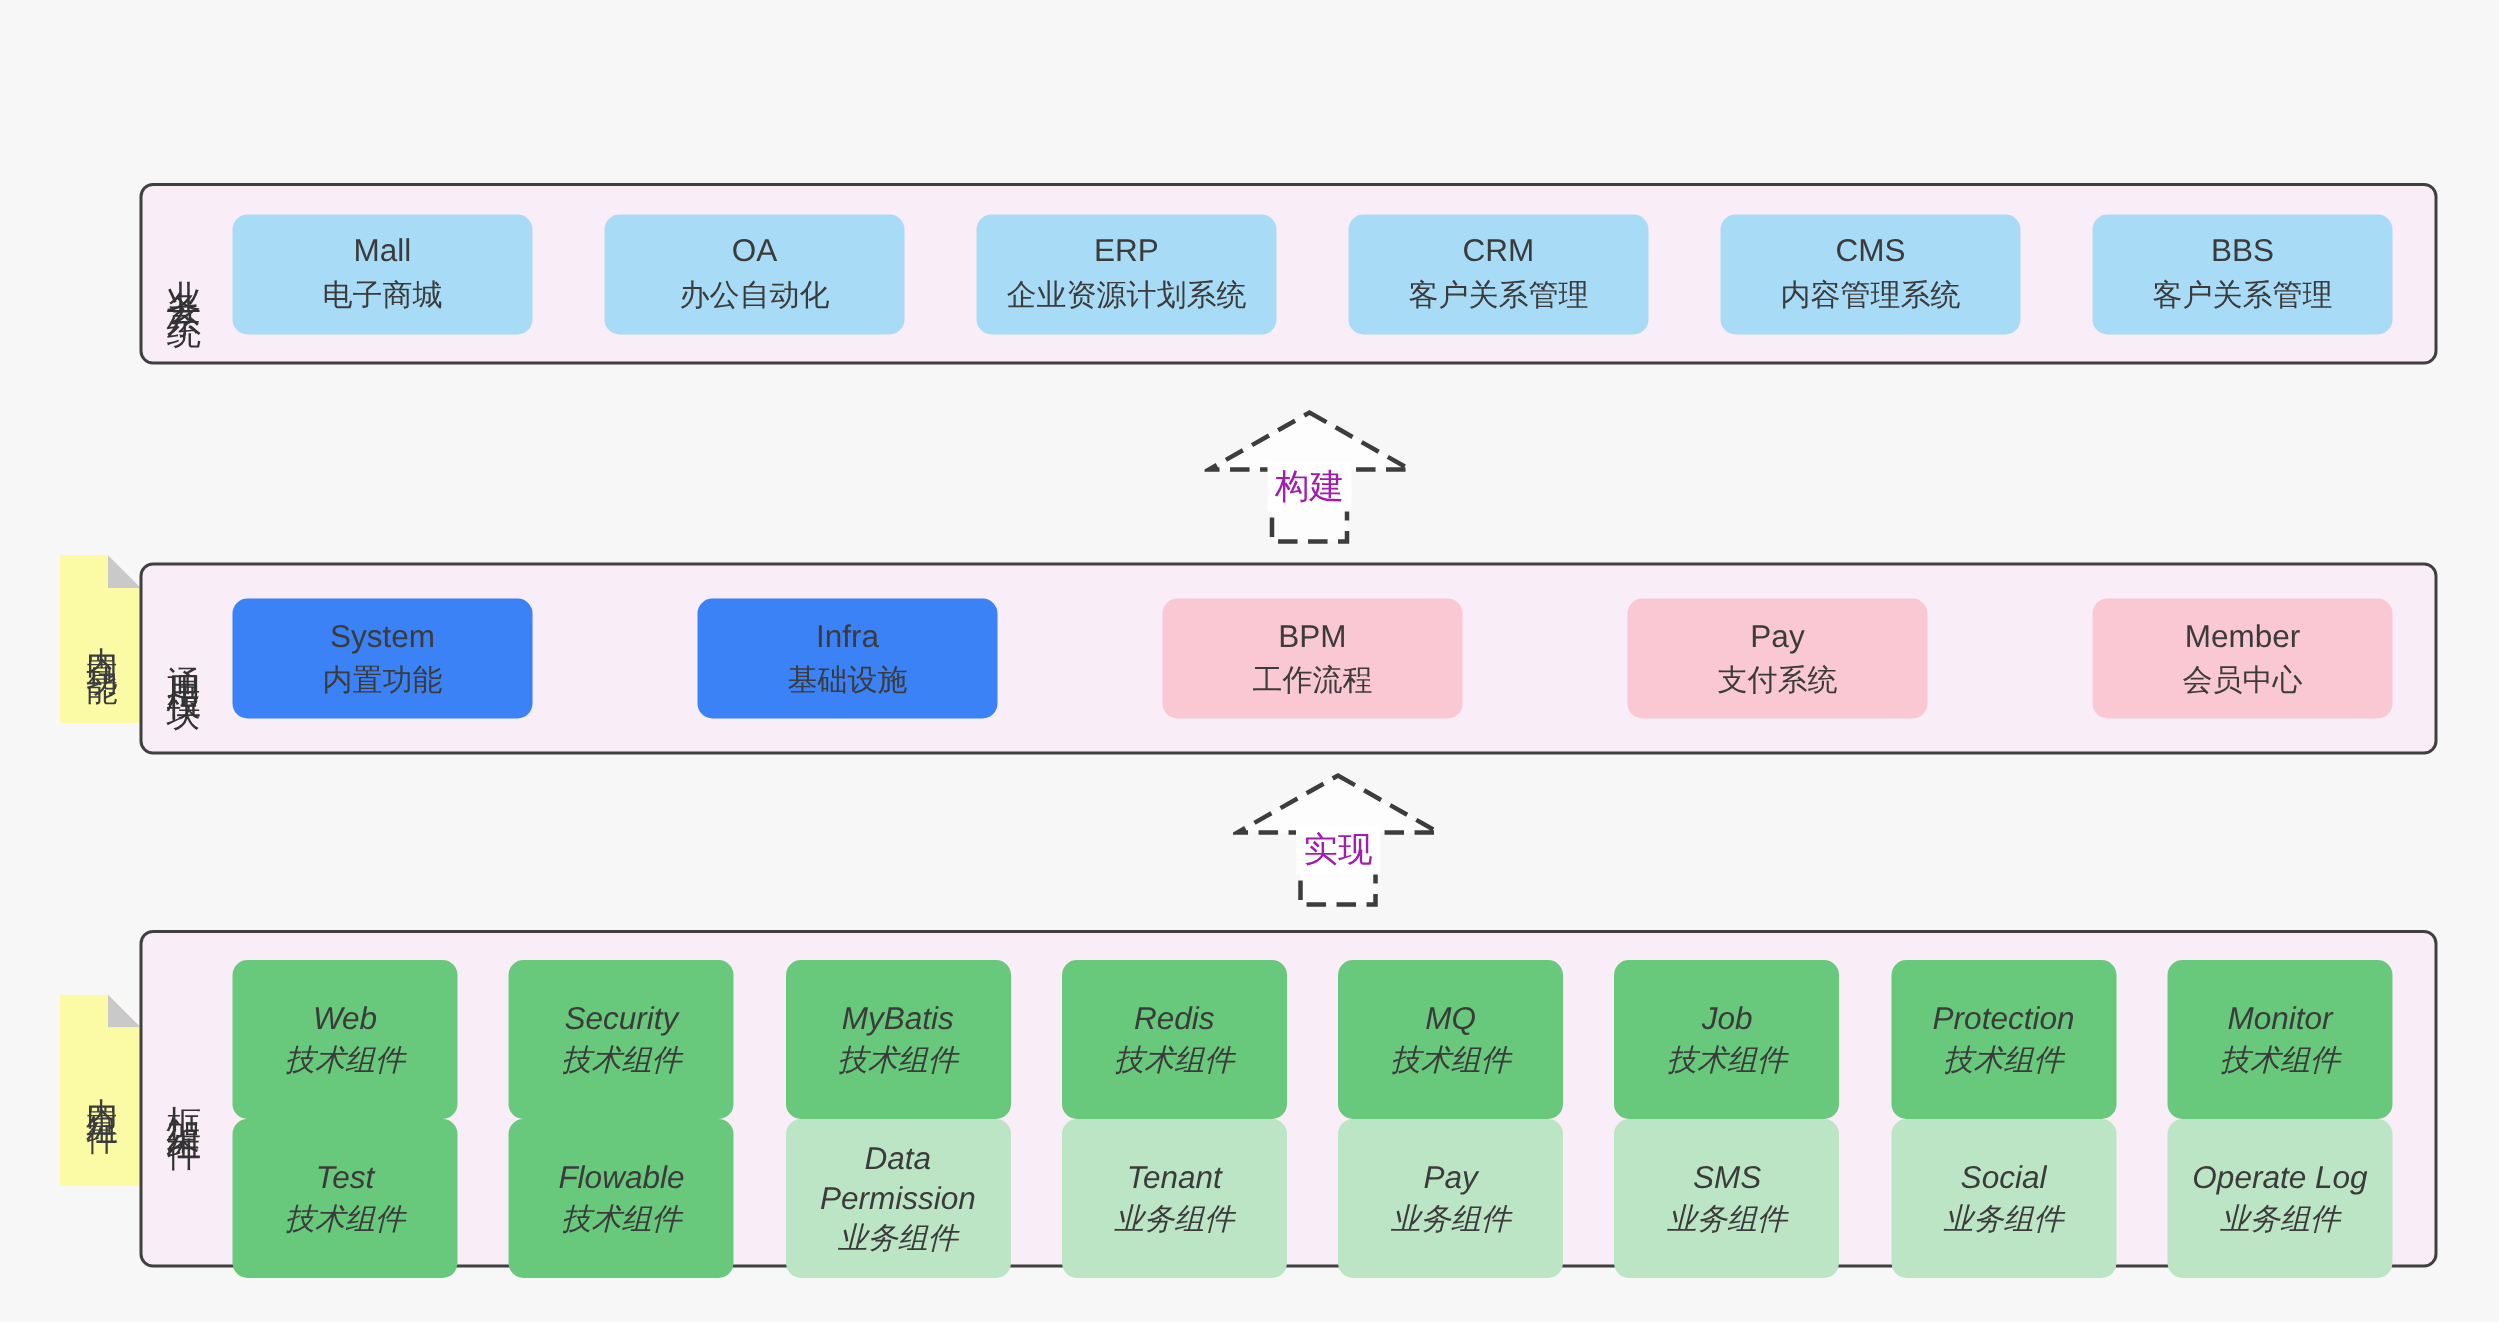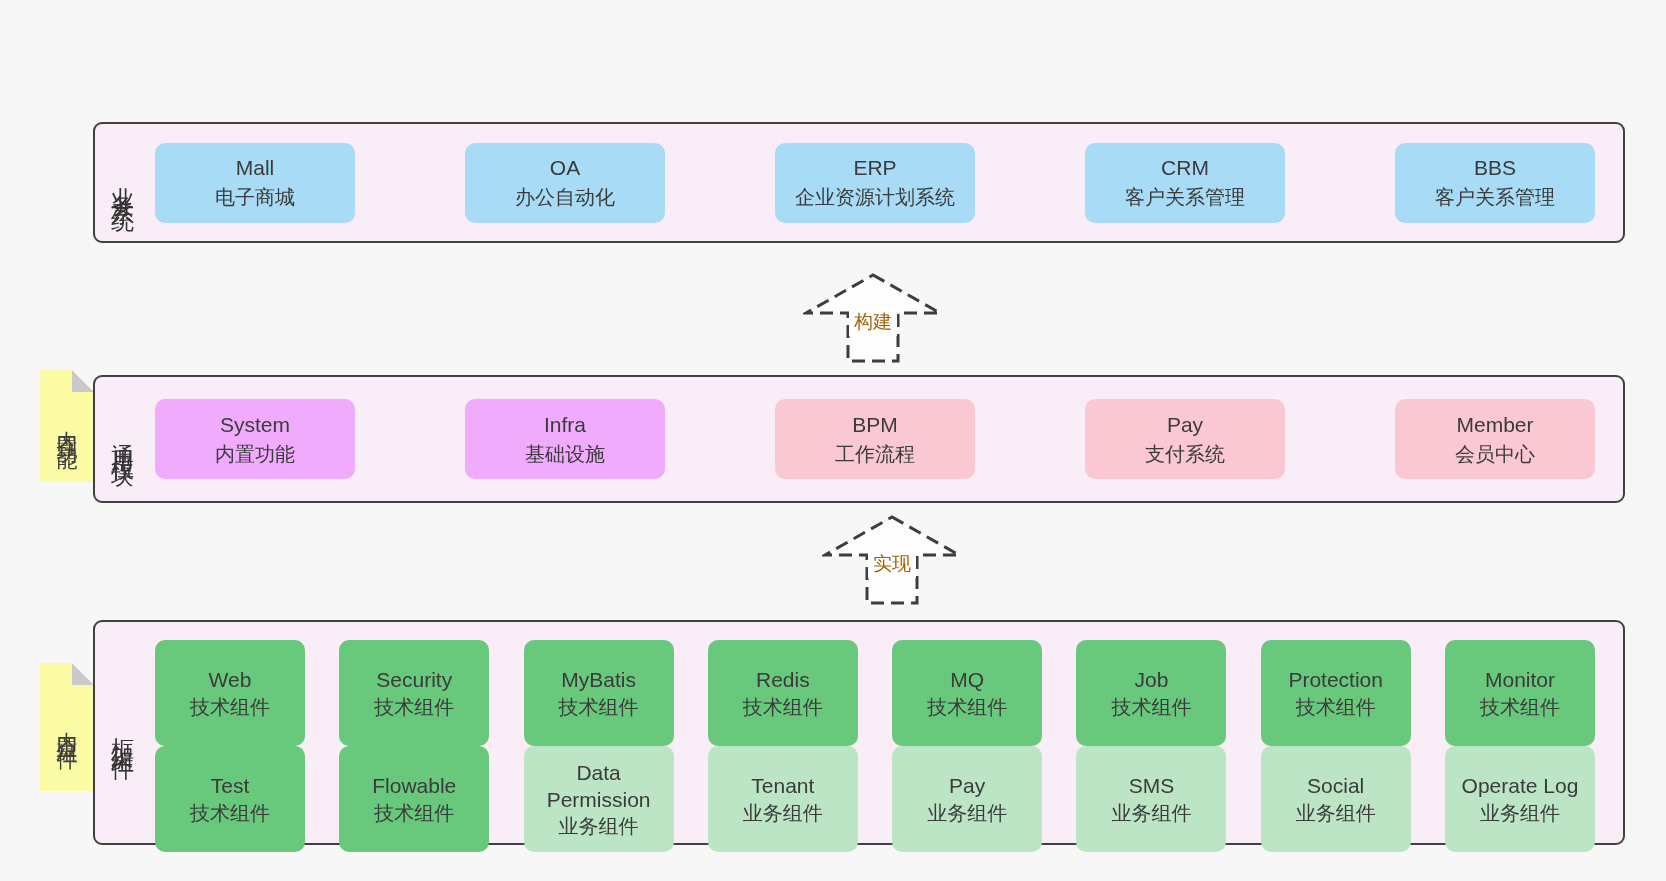--- a/index.html
+++ b/index.html
@@ -52,25 +52,25 @@
 
   
   .box{
     width:200px;height:80px;
     border-radius:10px;
     display:flex;flex-direction:column;
     justify-content:center;align-items:center;
     text-align:center;
     line-height:1.42;
   }
-  .row8 .box{width:150px;height:106px;line-height:1.3;}
+  .row8 .box{width:150px;height:106px;line-height:1.3;font-style:italic;}
   .box-title{font-size:21px;}
   .box-sub{font-size:20px;}
   .blue{background:#a8dbf5;}
-  .red{background:#f0abfc;}
+  .red{background:#3b82f6;}
   .pink{background:#fac8d2;}
   .green{background:#68c87b;}
   .lightgreen{background:#bce5c5;}
 
   
   .note{
     position:absolute;
     left:40px;width:54px;
     background:#fbfba6;
     z-index:1;
@@ -98,22 +98,22 @@
     width:140px;height:92px;
     z-index:1;
   }
   .arrow svg{display:block;}
   .arrow-label{
     position:absolute;
     left:50%;top:36px;
     transform:translateX(-50%);
     background:#ffffff;
     padding:1px 5px;
-    font-size:19px;
-    color:#a16207;
+    font-size:23px;
+    color:#a21caf;
     white-space:nowrap;
   }
 </style>
 </head>
 <body>
 
 <div class="canvas">
 
   <div class="note" style="top:370px;height:112px;">
     <div class="note-fold"></div>
@@ -136,20 +136,24 @@
         <div class="box-title">OA</div>
         <div class="box-sub">办公自动化</div>
       </div>
       <div class="box blue">
         <div class="box-title">ERP</div>
         <div class="box-sub">企业资源计划系统</div>
       </div>
       <div class="box blue">
         <div class="box-title">CRM</div>
         <div class="box-sub">客户关系管理</div>
+      </div>
+      <div class="box blue">
+        <div class="box-title">CMS</div>
+        <div class="box-sub">内容管理系统</div>
       </div>
       <div class="box blue">
         <div class="box-title">BBS</div>
         <div class="box-sub">客户关系管理</div>
       </div>
     </div>
   </section>
 
   <div class="arrow" style="left:803px;top:272px;">
     <svg width="140" height="92" viewBox="0 0 140 92">

